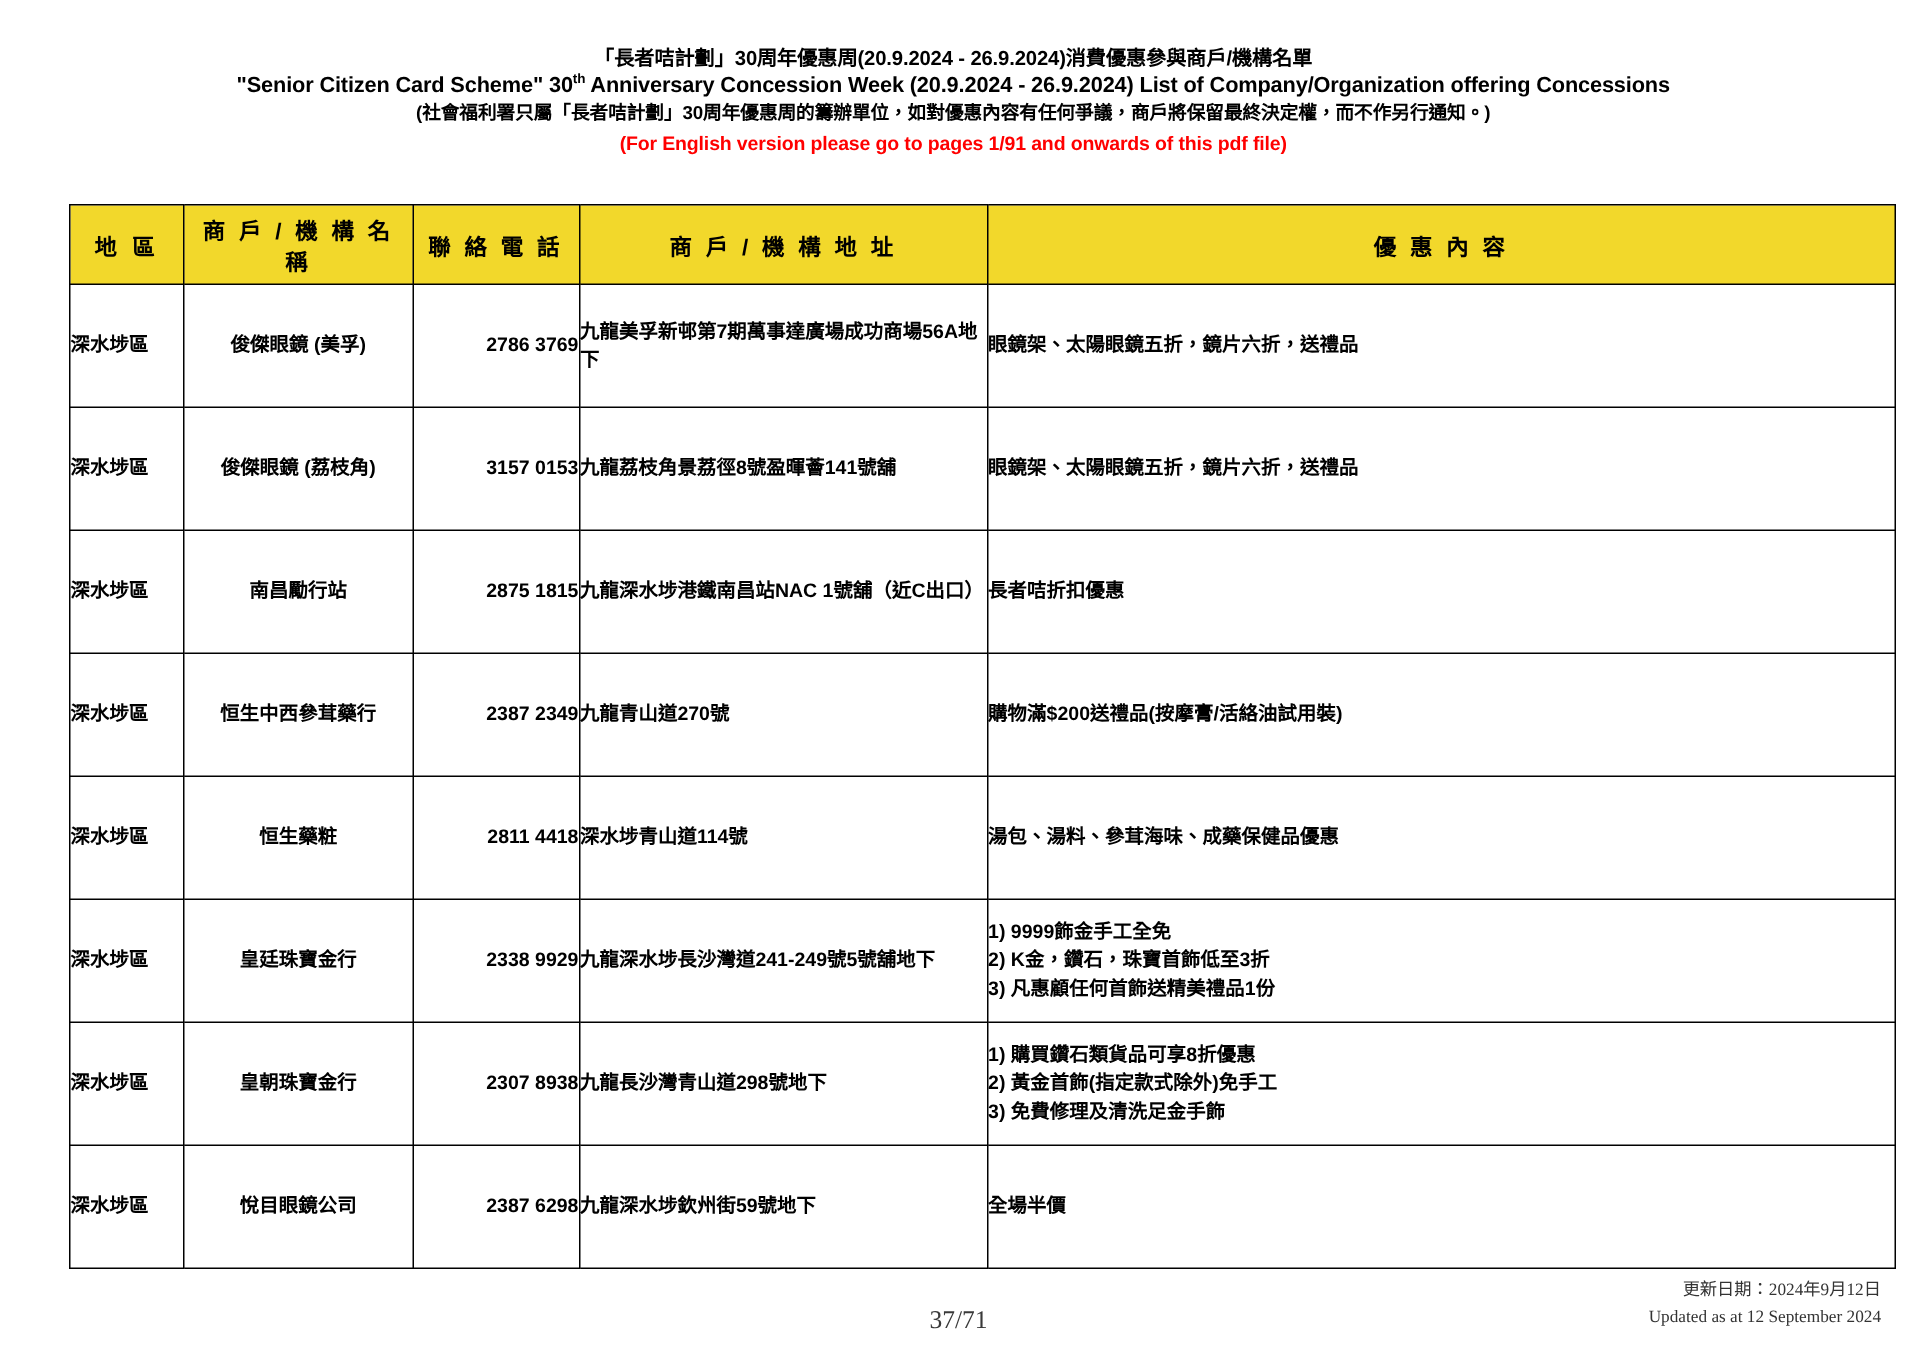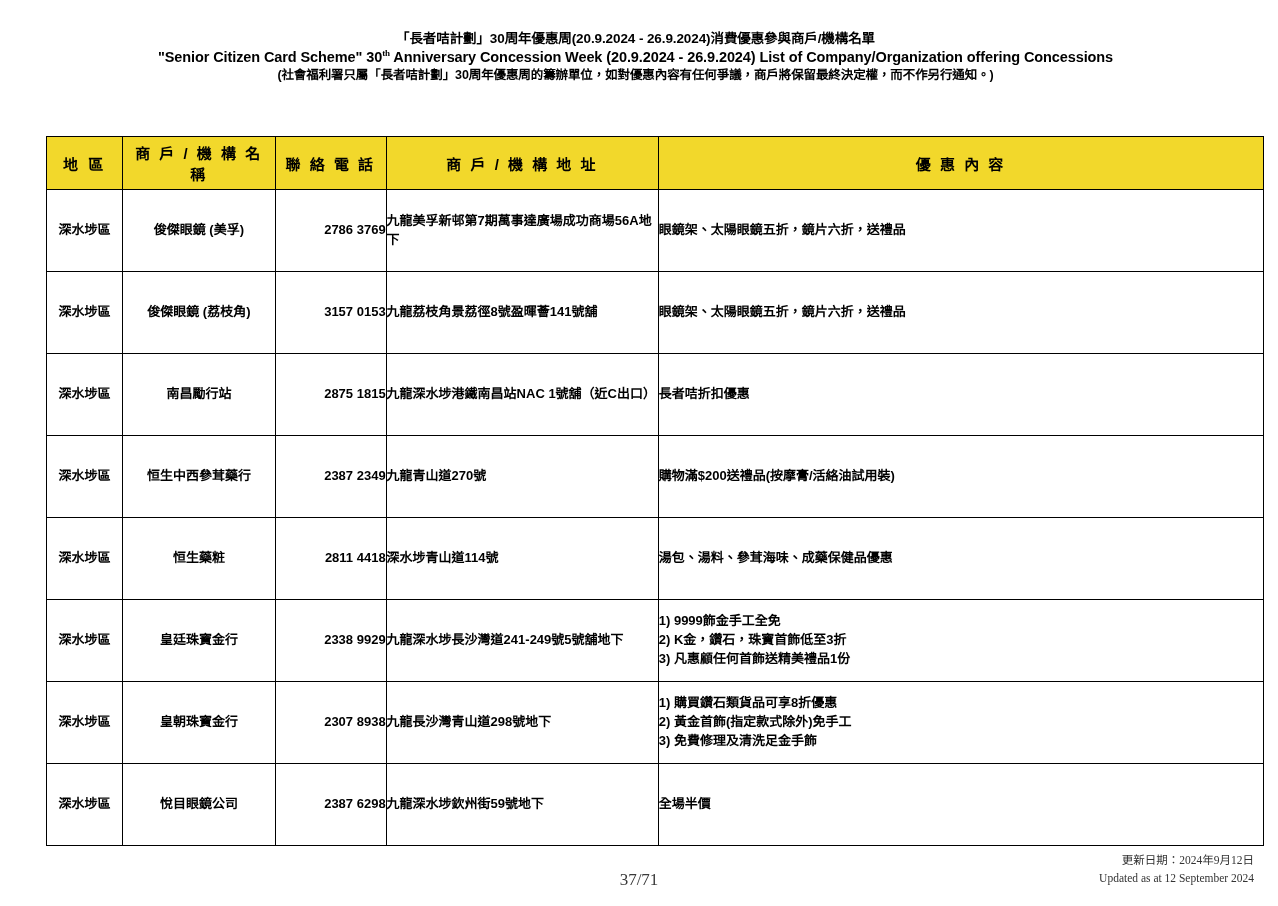--- a/index.html
+++ b/index.html
@@ -40,21 +40,20 @@
   .hdr-en-2 { font-size: 13px; line-height: 1.28; }
   .hdr-red {
     font-size: 13px;
     color: #ff0000;
     margin-top: 3px;
   }
   sup {
     font-size: 0.62em;
     vertical-align: super;
     line-height: 0;
-    font-family: Liberation Serif, serif;
   }
 
   
   .table-wrap {
     position: absolute;
     left: 36px;
     top: 136px;
     width: 1182px;
     padding-left: 10px;
   }
@@ -85,21 +84,21 @@
   col.c-phone    { width: 102px; }
   col.c-address  { width: 250px; }
   col.c-offer    { width: 556px; }
 
   td.cell {
     height: 81px;
     font-size: 13px;
     font-weight: bold;
     line-height: 1.45;
   }
-  td.c-district-cell { text-align: center; padding: 0 2px; margin-top: 47px; }
+  td.c-district-cell { padding: 0 2px; margin-top: 47px; }
   td.c-name-cell     { text-align: center;   padding: 0 0 0 10px; }
   td.c-phone-cell    { text-align: right; padding: 0 2px; }
   td.c-address-cell  { text-align: left;   padding: 0 6px 0 8px; margin-left: 24px; }
   td.c-offer-cell    { text-align: left;   padding: 0 8px 0 8px; border-radius: 23px; }
 
   .multiline { white-space: pre-line; }
 
   
   .footer {
     position: absolute;
@@ -130,20 +129,21 @@
 </style>
 </head>
 <body>
 
 <div class="page">
 
   <div class="doc-header">
     <div class="hdr-line hdr-zh-1">「長者咭計劃」30周年優惠周(20.9.2024 - 26.9.2024)消費優惠參與商戶/機構名單</div>
     <div class="hdr-line hdr-en-1"><span>"Senior Citizen Card Scheme" 30</span><sup>th</sup><span> Anniversary Concession Week (20.9.2024 - 26.9.2024) List of Company/Organization offering Concessions</span></div>
     <div class="hdr-line hdr-zh-2">(社會福利署只屬「長者咭計劃」30周年優惠周的籌辦單位，如對優惠內容有任何爭議，商戶將保留最終決定權，而不作另行通知。)</div>
+    <div class="hdr-line hdr-red">(For English version please go to pages 1/91 and onwards of this pdf file)</div>
   </div>
 
   <div class="table-wrap">
     <table class="concession">
       <colgroup>
         <col class="c-district">
         <col class="c-name">
         <col class="c-phone">
         <col class="c-address">
         <col class="c-offer">

